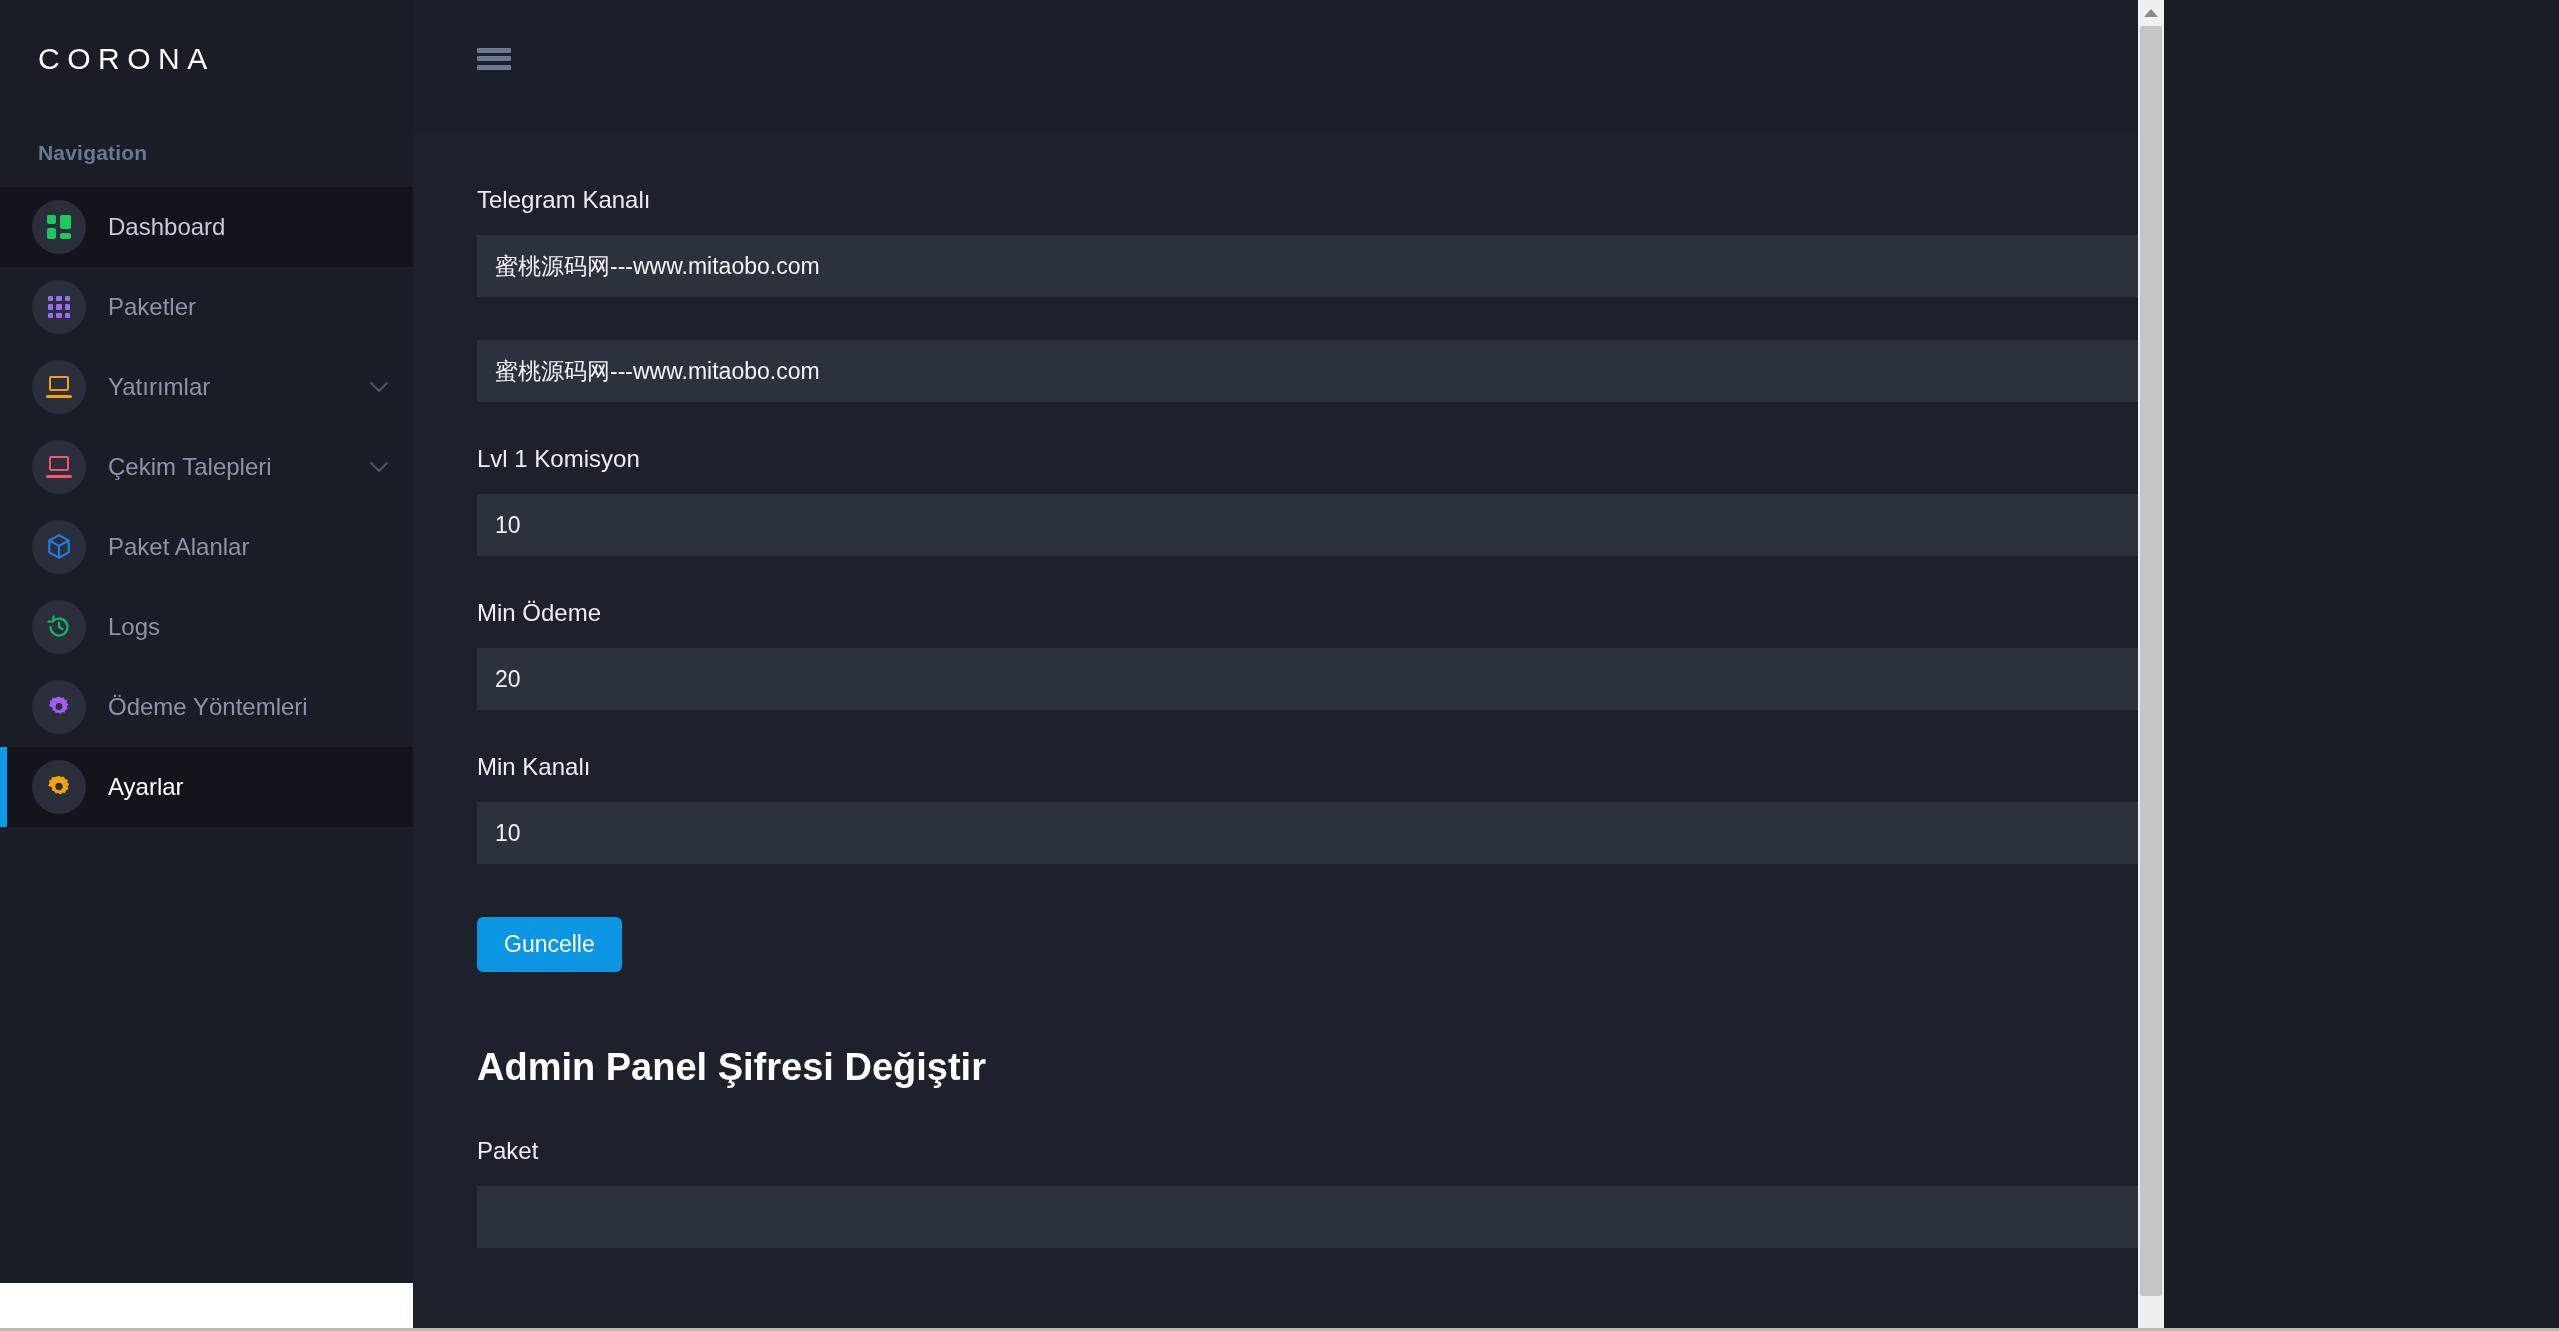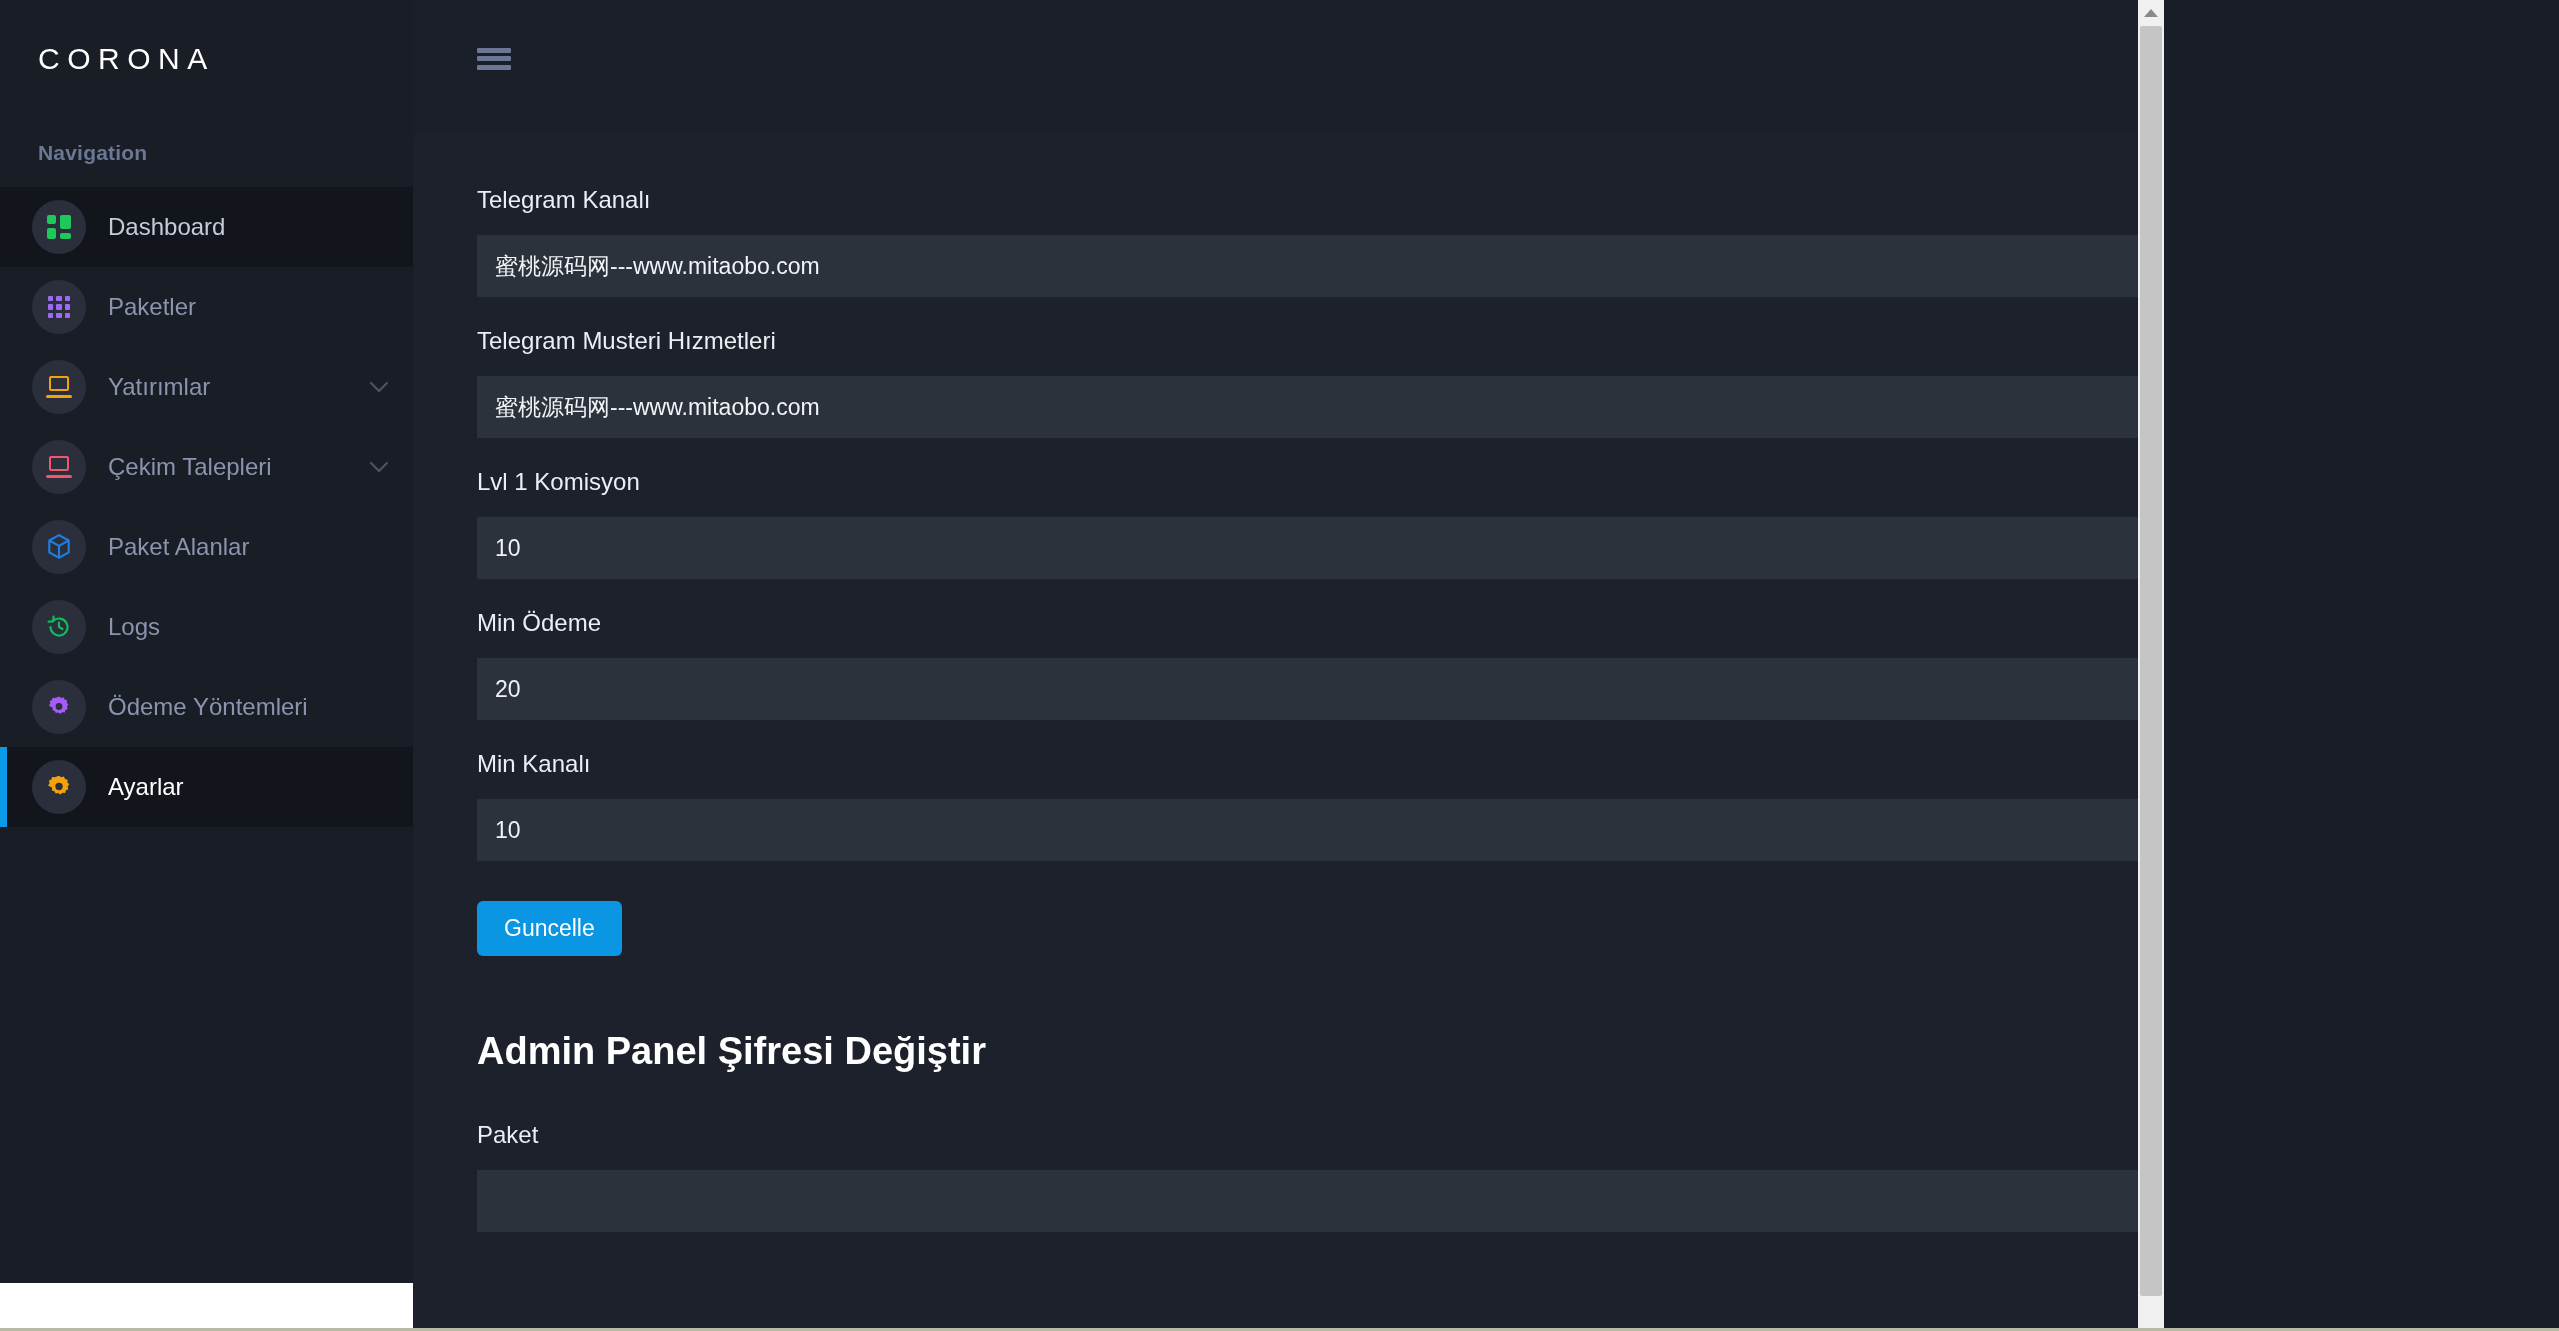--- a/index.html
+++ b/index.html
@@ -123,21 +123,21 @@
   .hamburger i { display: block; height: 5px; background: #6b7793; border-radius: 1px; }
 
   .content-card {
     margin: 15px 0 0 0;
     background: #1c212b;
     border-top-left-radius: 12px;
     min-height: 1199px;
     padding: 54px 64px 60px 64px;
     position: relative;
   }
-  .form-group { margin-bottom: 30px; }
+  .form-group { margin-bottom: 43px; }
   .form-label {
     display: block;
     color: #eceef3;
     font-size: 24px;
     margin-bottom: 21px;
   }
   .form-input {
     width: 2034px;
     height: 62px;
     background: #2b323c;
@@ -333,21 +333,20 @@
     </div>
 
     <div class="content-card">
 
       <div class="form-group">
         <label class="form-label">Telegram Kanalı</label>
         <input class="form-input" type="text" value="蜜桃源码网---www.mitaobo.com" style="">
       </div>
 
       <div class="form-group">
-        <label class="form-label">Telegram Musteri Hızmetleri</label>
         <input class="form-input" type="text" value="蜜桃源码网---www.mitaobo.com" style="">
       </div>
 
       <div class="form-group">
         <label class="form-label">Lvl 1 Komisyon</label>
         <input class="form-input" type="text" value="10" style="">
       </div>
 
       <div class="form-group">
         <label class="form-label">Min Ödeme</label>

